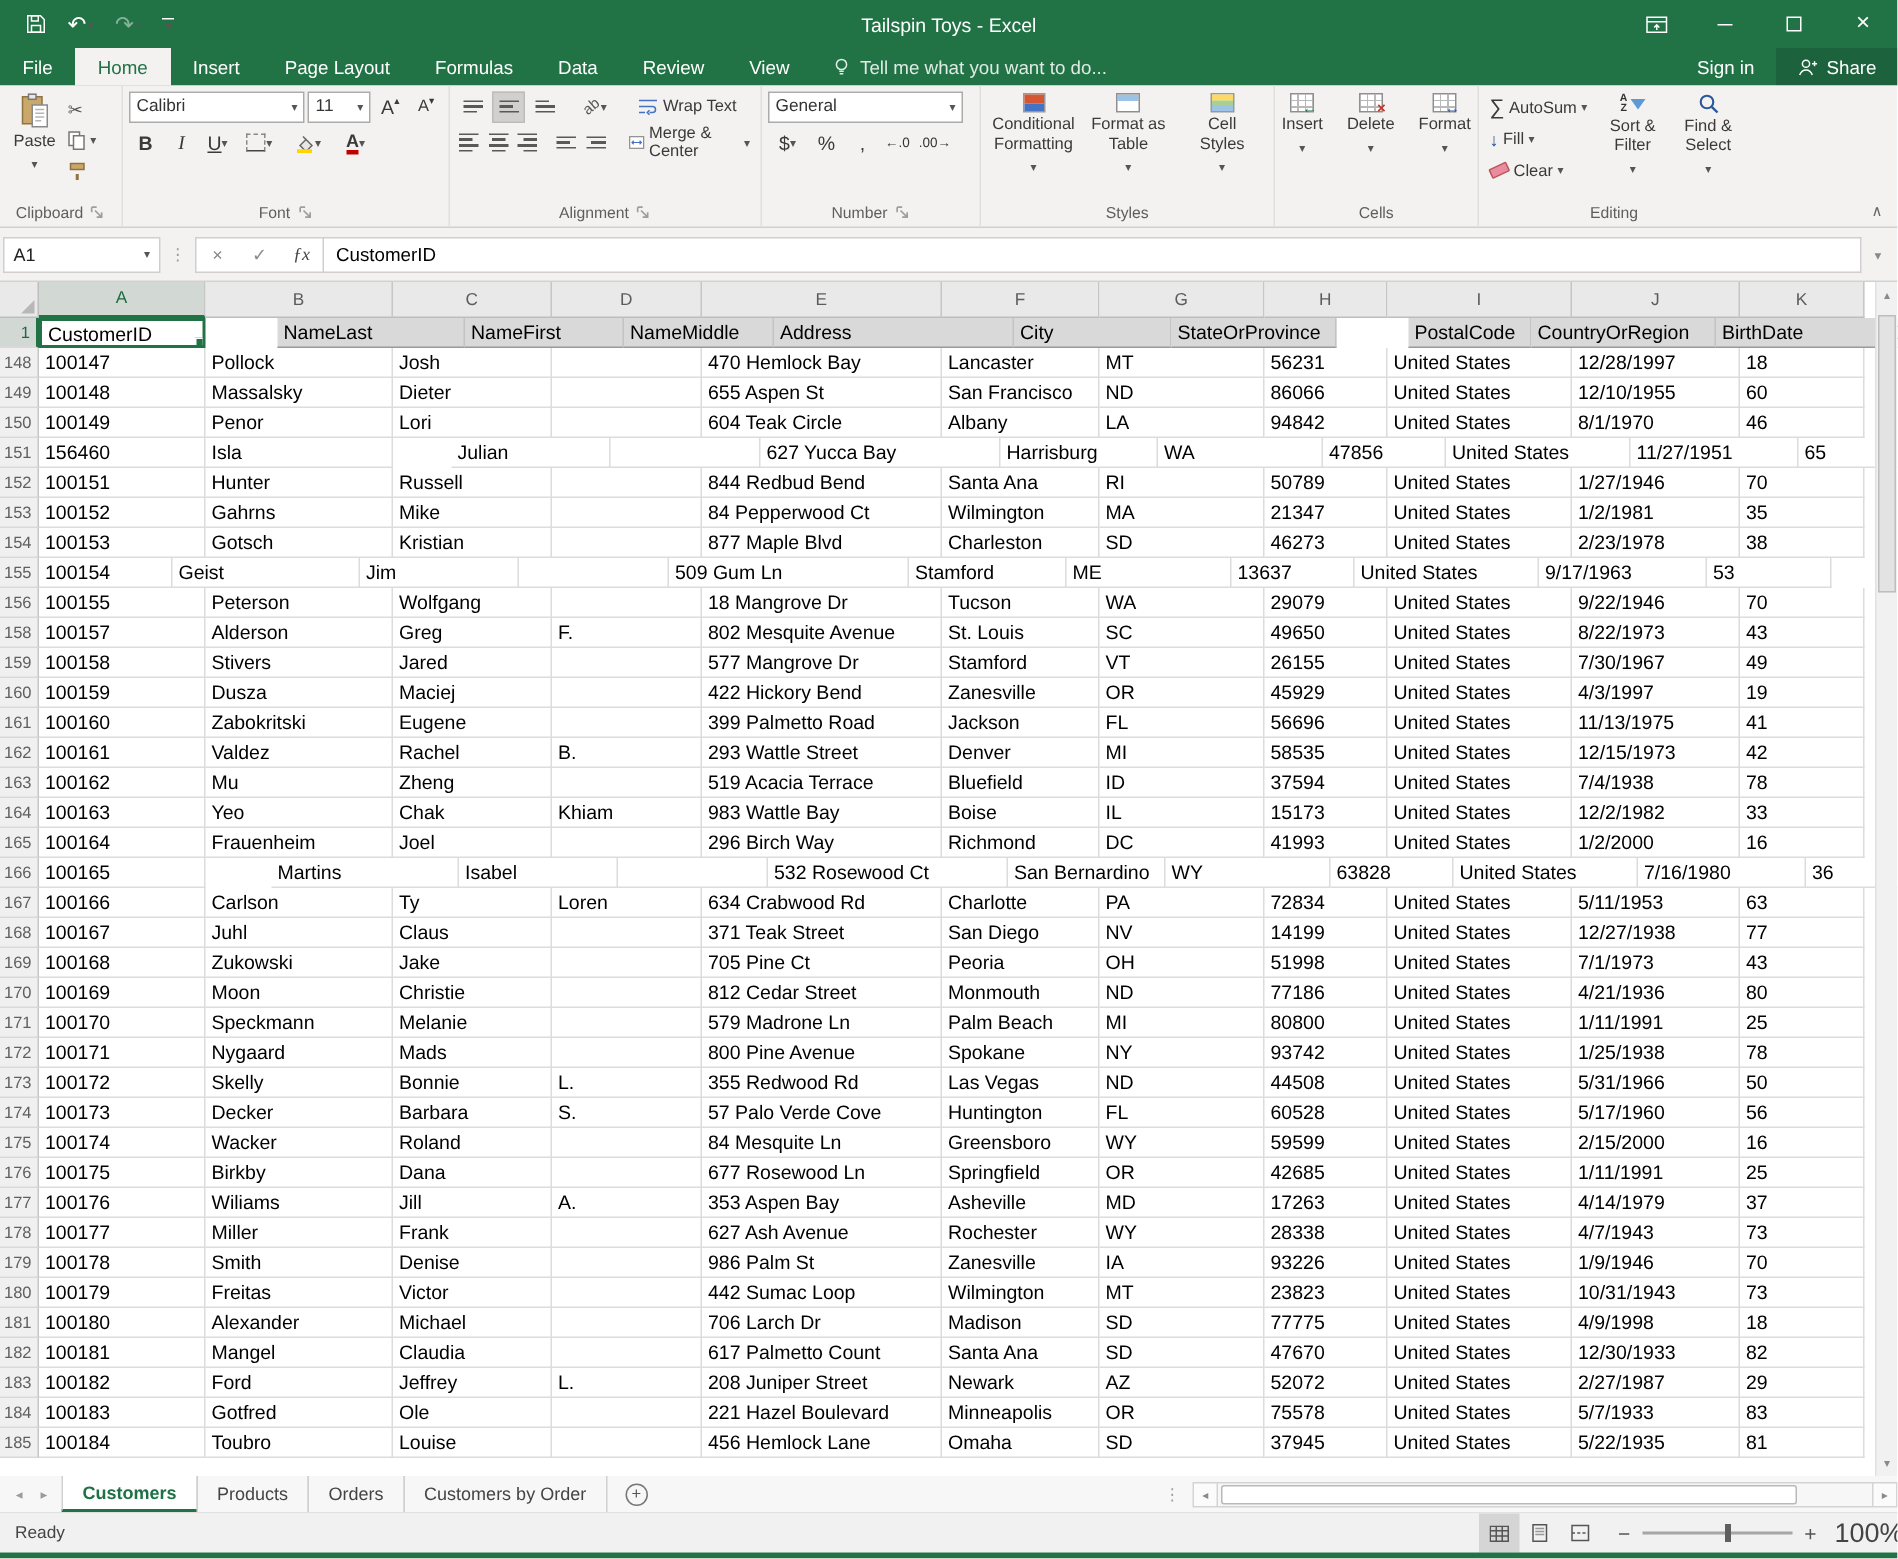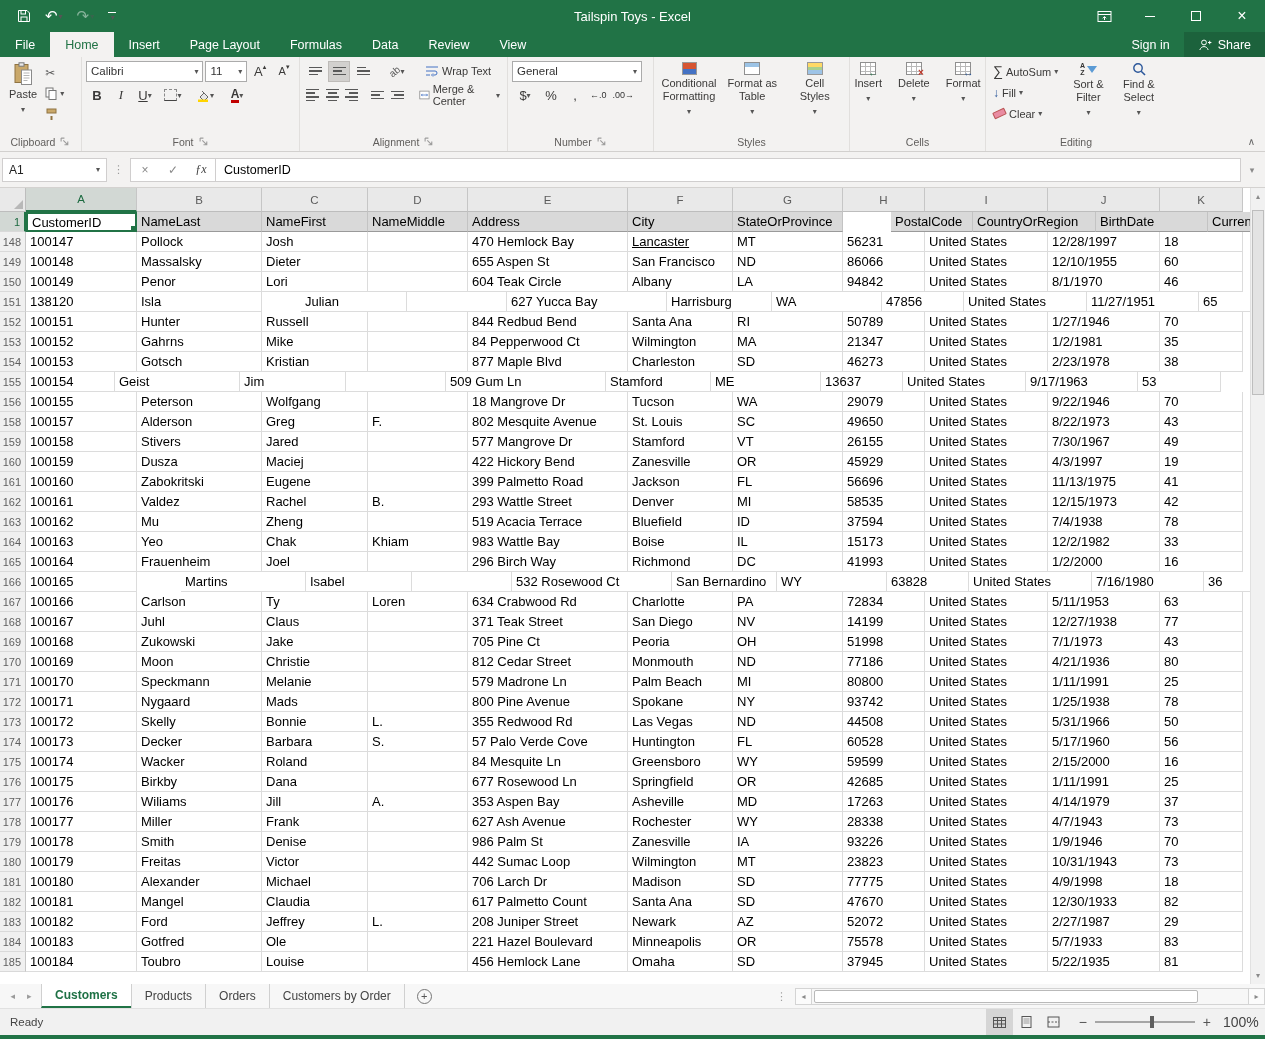--- a/index.html
+++ b/index.html
@@ -117,21 +117,21 @@
 
   
   .statusbar{height:26px;background:#f1f1f1;display:flex;align-items:center;padding-left:10px;font-size:11.5px;color:#444;flex:none}
   .sspacer{flex:1}
   .viewbtns{display:flex;height:100%}
   .vbtn{width:27px;display:flex;align-items:center;justify-content:center;color:#555}
   .vbtn.active{background:#d5d5d5}
   .zoomctl{display:flex;align-items:center;gap:8px;padding:0 12px}
   .zslider{width:100px;height:2px;background:#a6a6a6;position:relative}
   .zthumb{position:absolute;left:55%;top:-5px;width:4px;height:12px;background:#5f5f5f}
-  .zpct{width:42px;text-align:right;padding-right:14px;font-size:14px}
+  .zpct{width:42px;text-align:right;padding-right:14px;font-size:18px}
   .bottomstrip{height:4px;background:#217346;flex:none}
   svg{display:block}
 </style>
 </head>
 <body>
 
 <div class="app">
 
   <div class="titlebar">
     <div class="qat">
@@ -180,20 +180,27 @@
 
   <div class="menubar">
     <span class="mtab">File</span>
     <span class="mtab active">Home</span>
     <span class="mtab">Insert</span>
     <span class="mtab">Page Layout</span>
     <span class="mtab">Formulas</span>
     <span class="mtab">Data</span>
     <span class="mtab">Review</span>
     <span class="mtab">View</span>
+    <span class="tellme">
+      <svg width="12" height="14" viewBox="0 0 12 14">
+          <circle cx="6" cy="5" r="3.4" fill="none" stroke="#dfeee6"></circle>
+          <path d="M4.5 9.5h3M4.8 11.2h2.4" stroke="#dfeee6"></path>
+        </svg>
+      <span>Tell me what you want to do...</span>
+    </span>
     <span class="mspacer"></span>
     <span class="signin">Sign in</span>
     <span class="share">
       <svg width="14" height="14" viewBox="0 0 14 14">
           <circle cx="6" cy="4.5" r="2.4" fill="none" stroke="#fff"></circle>
           <path d="M1.8 12c.8-2.4 2.5-3.4 4.2-3.4s3.4 1 4.2 3.4" fill="none" stroke="#fff"></path>
           <path d="M10 4.5h3.4M11.7 2.8v3.4" stroke="#fff"></path>
         </svg>
       <span>Share</span>
     </span>
@@ -560,39 +567,39 @@
         <div class="colh" style="width: 110px;">G</div>
         <div class="colh" style="width: 82px;">H</div>
         <div class="colh" style="width: 123px;">I</div>
         <div class="colh" style="width: 112px;">J</div>
         <div class="colh" style="width: 83px;">K</div>
       </div>
     <div class="gridrows">
         <div class="grow fieldrow">
           <div class="rowh sel">1</div>
           <div class="cell active-cell" style="width: 111px;">CustomerID</div>
-          <div class="cell" style="width: 125px;">NameLast</div>
+          <div class="cell" style="width: 125px; margin-left: 48px;">NameLast</div>
           <div class="cell" style="width: 106px;">NameFirst</div>
           <div class="cell" style="width: 100px;">NameMiddle</div>
           <div class="cell" style="width: 160px;">Address</div>
           <div class="cell" style="width: 105px;">City</div>
           <div class="cell" style="width: 110px;">StateOrProvince</div>
           <div class="cell" style="width: 82px; margin-left: 48px;">PostalCode</div>
           <div class="cell" style="width: 123px;">CountryOrRegion</div>
           <div class="cell" style="width: 112px;">BirthDate</div>
           <div class="cell" style="width: 83px;">CurrentAge</div>
         </div>
         <div class="grow">
           <div class="rowh">148</div>
           <div class="cell" style="width: 111px;">100147</div>
           <div class="cell" style="width: 125px;">Pollock</div>
           <div class="cell" style="width: 106px;">Josh</div>
           <div class="cell" style="width: 100px;"></div>
           <div class="cell" style="width: 160px;">470 Hemlock Bay</div>
-          <div class="cell" style="width: 105px; text-decoration: underline;">Lancaster</div>
+          <div class="cell" style="width: 105px;">Lancaster</div>
           <div class="cell" style="width: 110px;">MT</div>
           <div class="cell" style="width: 82px;">56231</div>
           <div class="cell" style="width: 123px;">United States</div>
           <div class="cell" style="width: 112px;">12/28/1997</div>
           <div class="cell" style="width: 83px;">18</div>
         </div>
         <div class="grow">
           <div class="rowh">149</div>
           <div class="cell" style="width: 111px;">100148</div>
           <div class="cell" style="width: 125px;">Massalsky</div>
@@ -615,21 +622,21 @@
           <div class="cell" style="width: 160px;">604 Teak Circle</div>
           <div class="cell" style="width: 105px;">Albany</div>
           <div class="cell" style="width: 110px;">LA</div>
           <div class="cell" style="width: 82px;">94842</div>
           <div class="cell" style="width: 123px;">United States</div>
           <div class="cell" style="width: 112px;">8/1/1970</div>
           <div class="cell" style="width: 83px;">46</div>
         </div>
         <div class="grow">
           <div class="rowh">151</div>
-          <div class="cell" style="width: 111px;">138120</div>
+          <div class="cell" style="width: 111px;">156460</div>
           <div class="cell" style="width: 125px;">Isla</div>
           <div class="cell" style="width: 106px; margin-left: 39px;">Julian</div>
           <div class="cell" style="width: 100px;"></div>
           <div class="cell" style="width: 160px;">627 Yucca Bay</div>
           <div class="cell" style="width: 105px;">Harrisburg</div>
           <div class="cell" style="width: 110px;">WA</div>
           <div class="cell" style="width: 82px;">47856</div>
           <div class="cell" style="width: 123px;">United States</div>
           <div class="cell" style="width: 112px;">11/27/1951</div>
           <div class="cell" style="width: 83px;">65</div>

